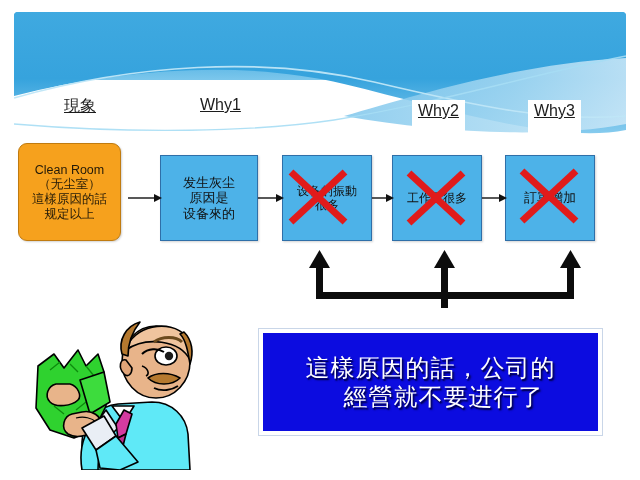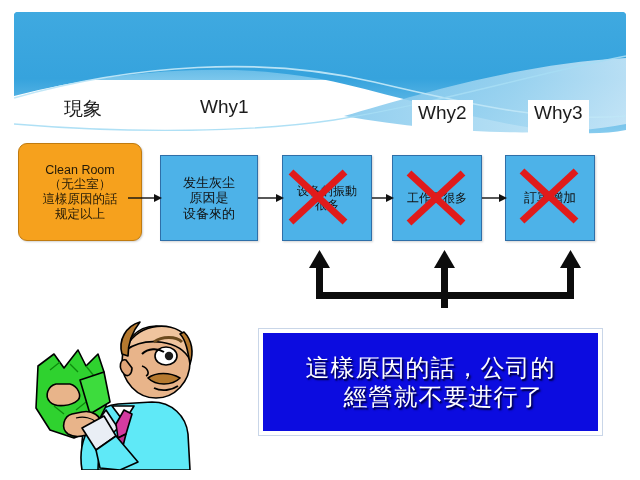--- a/index.html
+++ b/index.html
@@ -21,21 +21,21 @@
   .banner-svg{position:absolute;left:0;top:0;}
   .title{
     position:absolute;left:26px;top:14px;
     font-size:25px;color:#161616;letter-spacing:.2px;
     white-space:nowrap;z-index:5;
     font-family:"Liberation Sans","DejaVu Sans",sans-serif;
   }
 
   
   .collabel{
-    position:absolute;font-size:19px;color:#1c1c1c;white-space:nowrap;z-index:6;
+    position:absolute;font-size:16px;color:#1c1c1c;white-space:nowrap;z-index:6;text-decoration:underline;
   }
   .collabel.onband{background:#ffffff;padding:2px 6px 13px 6px;}
 
   
   .box{
     position:absolute;box-sizing:border-box;
     display:flex;align-items:center;justify-content:center;
     text-align:center;line-height:1.18;
   }
   .box-orange{
@@ -111,21 +111,21 @@
         <path d="M612,44 C520,62 420,92 320,108 C240,120 120,122 0,112" fill="none" stroke="#a6ddf4" stroke-width="1.4" opacity=".9"></path>
       </g>
     </svg>
   </div>
 
   <div class="collabel" style="left:64px;top:96px;">現象</div>
   <div class="collabel" style="left:200px;top:96px;">Why1</div>
   <div class="collabel onband" style="left:412px;top:100px;">Why2</div>
   <div class="collabel onband" style="left:528px;top:100px;">Why3</div>
 
-  <div class="box box-orange" style="left:18px;top:143px;width:124px;height:98px;">
+  <div class="box box-orange" style="left:18px;top:143px;width:103px;height:98px;">
     <div>
       <span>Clean Room</span>
       <span>（无尘室）</span>
       <span>這樣原因的話</span>
       <span>规定以上</span>
     </div>
   </div>
 
   <div class="box box-blue" style="left:160px;top:155px;width:98px;height:86px;">
     <div>

